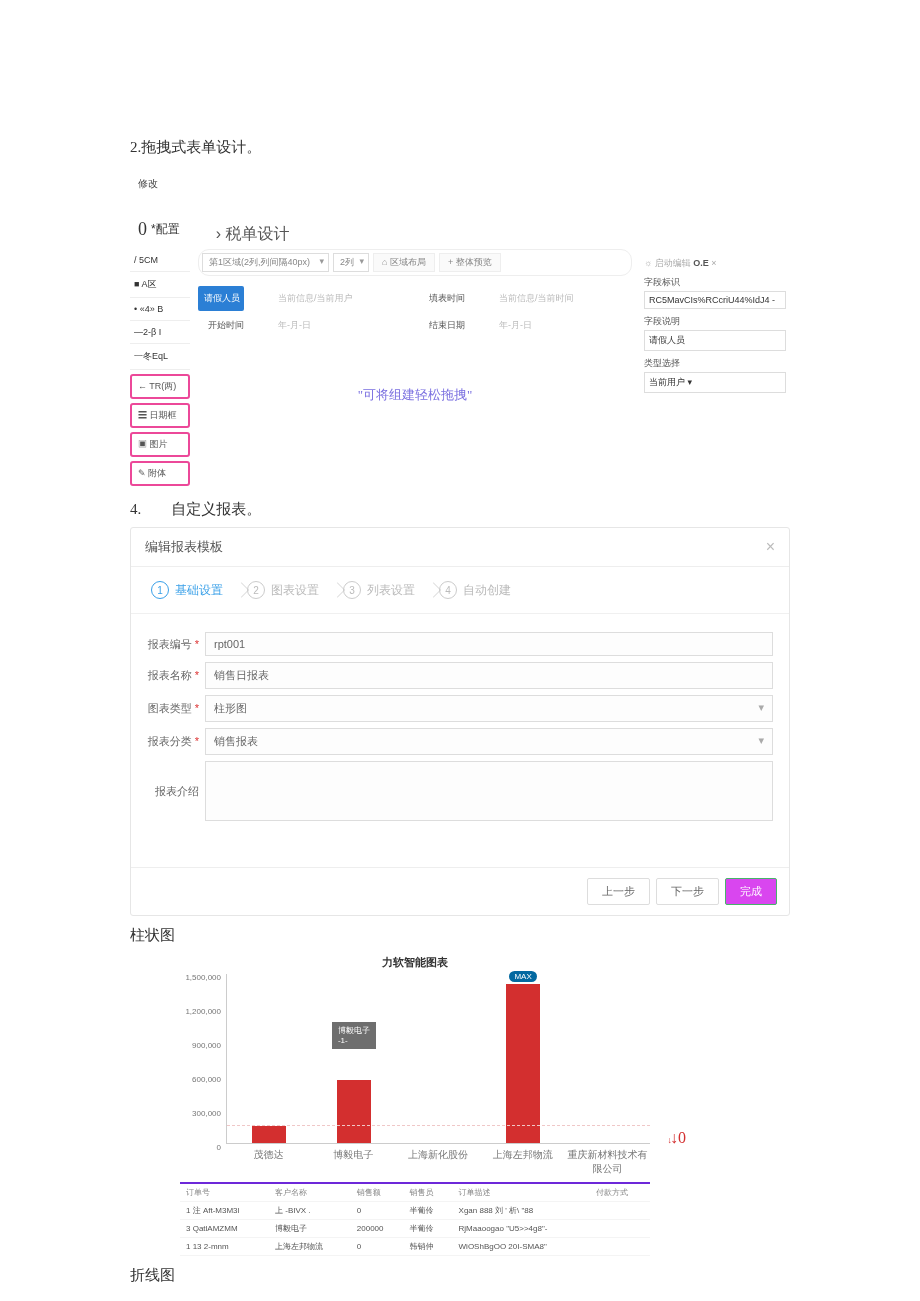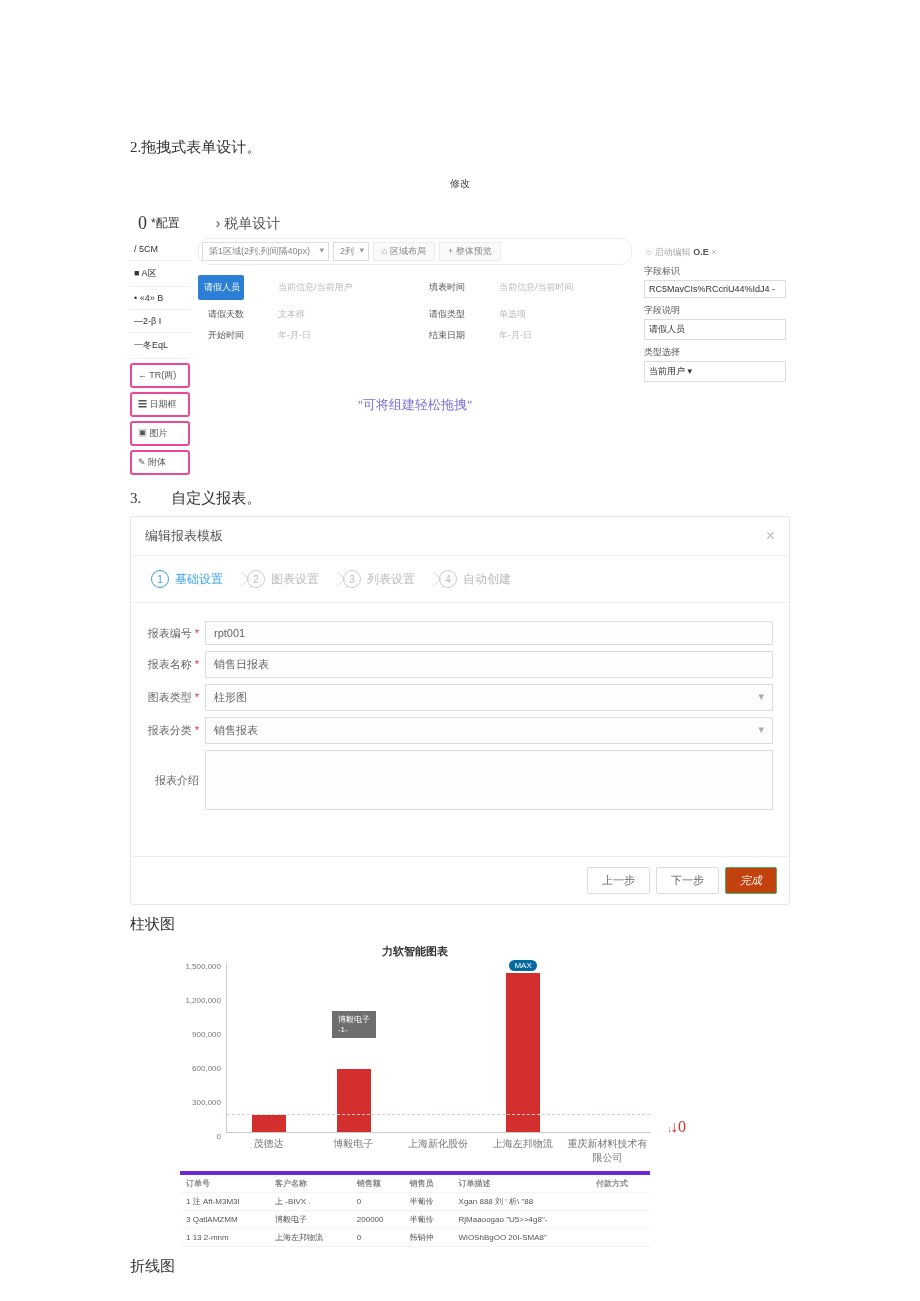--- a/index.html
+++ b/index.html
@@ -1,21 +1,21 @@
 <!DOCTYPE html>
 <html><head>
 <meta charset="utf-8">
 <style>
   * { box-sizing: border-box; margin: 0; padding: 0; }
   body { font-family: "Microsoft YaHei", Arial, sans-serif; font-size: 11px; color: #333; background: #fff; width: 920px; }
   .page { padding: 130px 130px 20px 130px; }
   .section-title { font-size: 15px; font-family: "SimSun", serif; margin: 8px 0; }
 
   
-  .sub-row { font-size: 10px; color: #444; margin: 20px 8px; text-align: center; }
+  .sub-row { font-size: 10px; color: #444; margin: 20px 8px; }
   .cfg-row { display: flex; align-items: center; gap: 4px; padding: 2px 8px; }
   .cfg-big { font-size: 18px; font-family: serif; }
   .form-designer { display: flex; border: 0; margin-top: 2px; }
   .fd-left { width: 60px; flex-shrink: 0; }
   .fd-bucket { border: 2px solid #ec4899; border-radius: 3px; font-size: 9px; padding: 4px 6px; margin: 4px 0; color: #555; display: flex; align-items: center; gap: 3px; background: #fff; }
   .fd-label-row { font-size: 9px; color: #333; padding: 6px 4px; border-bottom: 1px solid #eee; }
   .fd-center { flex: 1; margin: 0 8px; }
   .fd-toolbar { display: flex; gap: 4px; align-items: center; border: 1px solid #eee; padding: 3px; border-radius: 11px; }
   .fd-sel { border: 1px solid #ddd; font-size: 9px; padding: 2px 18px 2px 6px; color: #888; background: #fff; position: relative; }
   .fd-sel::after { content: "▾"; position: absolute; right: 4px; top: 2px; color: #999; }
@@ -47,21 +47,21 @@
   .rw-step:last-child::after { display:none; }
   .rw-body { padding: 12px 16px 40px 16px; }
   .rw-row { display:flex; align-items:center; margin: 6px 0; }
   .rw-l { width: 58px; text-align:right; font-size:11px; color:#666; padding-right:6px; }
   .rw-l .req { color:#d33; }
   .rw-inp { flex:1; border:1px solid #ddd; padding:5px 8px; font-size:11px; color:#666; background:#fdfdfd; position:relative; }
   .rw-inp .dd { float:right; color:#aaa; }
   .rw-ta { flex:1; border:1px solid #ddd; height:60px; background:#fdfdfd; }
   .rw-foot { display:flex; justify-content:flex-end; gap:6px; padding:10px 12px; border-top:1px solid #eee; }
   .rw-btn { border:1px solid #ddd; background:#fff; font-size:11px; color:#666; padding:5px 14px; border-radius:2px; }
-  .rw-btn.primary { background:#c2410c; border-color:#47b36a; color:#fff;font-style:italic; }
+  .rw-btn.primary { background:#d946ef; border-color:#47b36a; color:#fff; }
 
   
   .subhead { font-size: 15px; font-family:"SimSun", serif; margin: 10px 0 2px 0; }
   .chart-wrap { width: 470px; margin: 0 0 0 50px; }
   .chart-title { text-align:center; font-size:11px; font-weight:bold; padding: 8px 0 4px 0; }
   .chart-area { position:relative; height:170px; border-left:1px solid #ccc; border-bottom:1px solid #ccc; margin-left:46px; }
   .y-tick { position:absolute; left:-50px; width:44px; text-align:right; font-size:8px; color:#777; transform: translateY(50%); }
   .y-grid { position:absolute; left:0; right:0; border-top:1px dashed #f0c7c7; }
   .bars { position:absolute; left:0; right:0; bottom:0; top:0; display:flex; }
   .bar-slot { flex:1; display:flex; align-items:flex-end; justify-content:center; position:relative; }
@@ -69,34 +69,34 @@
   .bar-badge { position:absolute; top:-18px; background:#0369a1; color:#fff; font-size:8px; border-radius:8px; padding:1px 5px; }
   .bar-tip { position:absolute; top:48px; left:50%; transform:translateX(-50%); background:#6e6e6e; color:#fff; font-size:8px; padding:4px 6px; line-height:1.2; white-space:nowrap; }
   .x-ticks { display:flex; margin-left:46px; }
   .x-tick { flex:1; text-align:center; font-size:10px; color:#777; padding-top:4px; }
   .extra-right { position:absolute; right:-36px; bottom:-4px; color:#d32f2f; font-family:serif; font-size:16px; }
   .extra-right-sm { position:absolute; right:-22px; bottom:-2px; color:#d32f2f; font-size:9px; }
 
   
   .dtable { width: 470px; margin-left:50px; border-collapse: collapse; margin-top: 6px; }
   .dtable th, .dtable td { font-size: 8px; color:#555; padding: 3px 6px; text-align:left; border-bottom:1px solid #f4f4f4; }
-  .dtable th { color:#888; font-weight:bold; border-top:4px solid #6d28d9; }
+  .dtable th { color:#888; font-weight:normal; border-top:2px solid #6d28d9; }
 </style>
 </head>
 <body>
 
 <div class="page">
 
   <div class="section-title">2.拖拽式表单设计。</div>
 
   <div class="sub-row">修改</div>
   <div class="cfg-row">
     <span class="cfg-big">0</span>
     <span style="font-size:12px;">*配置</span>
-    <span style="margin-left:32px;font-size:14px;color:#555;">› 税单设计</span>
+    <span style="margin-left:32px;font-size:16px;color:#555;margin-top:11px;">› 税单设计</span>
   </div>
 
   <div class="form-designer">
 
     <div class="fd-left">
       <div class="fd-label-row">/ 5CM</div>
       <div class="fd-label-row">■ A区</div>
       <div class="fd-label-row">• «4» B</div>
       <div class="fd-label-row">—2-β I</div>
       <div class="fd-label-row">一冬EqL</div>
@@ -120,30 +120,20 @@
                 <div class="fd-flabel active">请假人员</div>
                 <div class="fd-fval">当前信息/当前用户</div>
               </div>
               <div class="fd-field">
                 <div class="fd-flabel">填表时间</div>
                 <div class="fd-fval">当前信息/当前时间</div>
               </div>
             </div>
             <div class="fd-form-row">
               <div class="fd-field">
-                <div class="fd-flabel">请假天数</div>
-                <div class="fd-fval">文本框</div>
-              </div>
-              <div class="fd-field">
-                <div class="fd-flabel">请假类型</div>
-                <div class="fd-fval">单选项</div>
-              </div>
-            </div>
-            <div class="fd-form-row">
-              <div class="fd-field">
                 <div class="fd-flabel">开始时间</div>
                 <div class="fd-fval">年-月-日</div>
               </div>
               <div class="fd-field">
                 <div class="fd-flabel">结束日期</div>
                 <div class="fd-fval">年-月-日</div>
               </div>
             </div>
           </div>
         <div class="fd-drop">"可将组建轻松拖拽"</div>
@@ -160,21 +150,21 @@
           <div class="fd-right-lbl">字段标识</div>
           <div class="fd-right-inp">RC5MavCIs%RCcriU44%IdJ4 -</div>
           <div class="fd-right-lbl">字段说明</div>
           <div class="fd-right-inp">请假人员</div>
           <div class="fd-right-lbl">类型选择</div>
           <div class="fd-right-inp">当前用户 ▾</div>
         </div>
     </div>
   </div>
 
-  <div class="section-title" style="margin-top:10px;white-space:pre;">3.        自定义报表。</div>
+  <div class="section-title" style="margin-top:10px;white-space:pre;">4.        自定义报表。</div>
 
   <div class="report-wiz">
     <div class="rw-head">
       <span class="rw-title">编辑报表模板</span>
       <span class="rw-close">×</span>
     </div>
     <div class="rw-steps" id="rw-steps">
         <div class="rw-step active">
           <span class="num">1</span>
           <span>基础设置</span>

